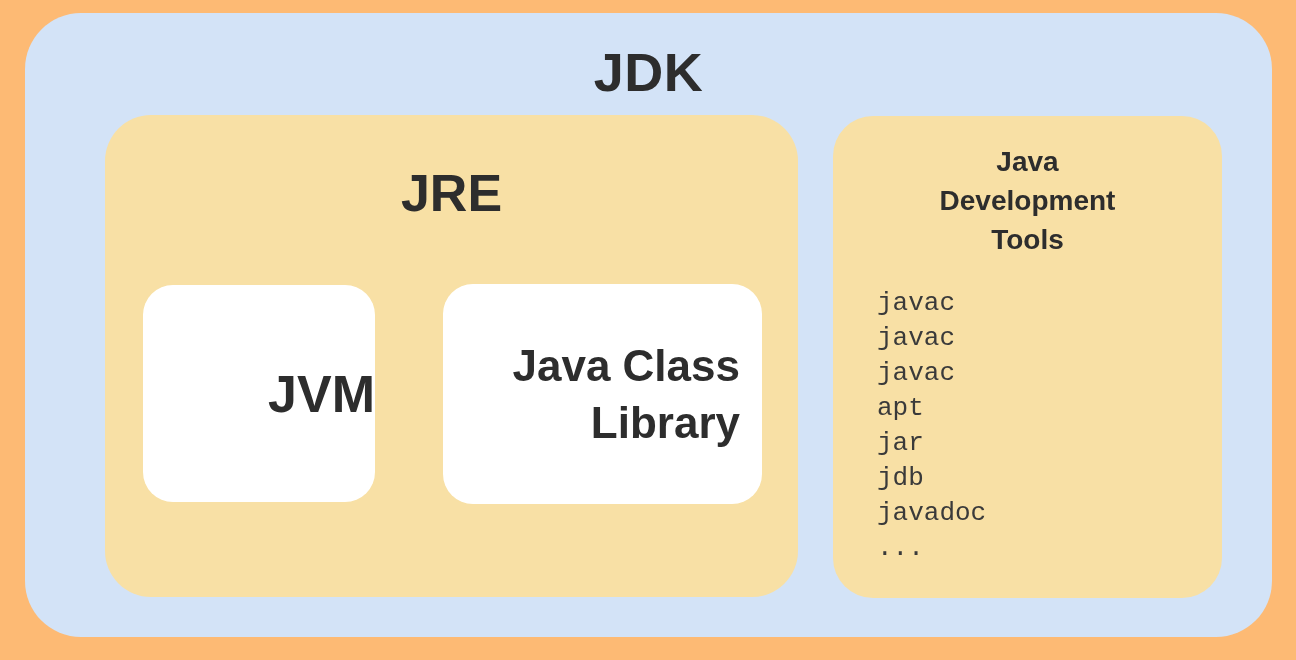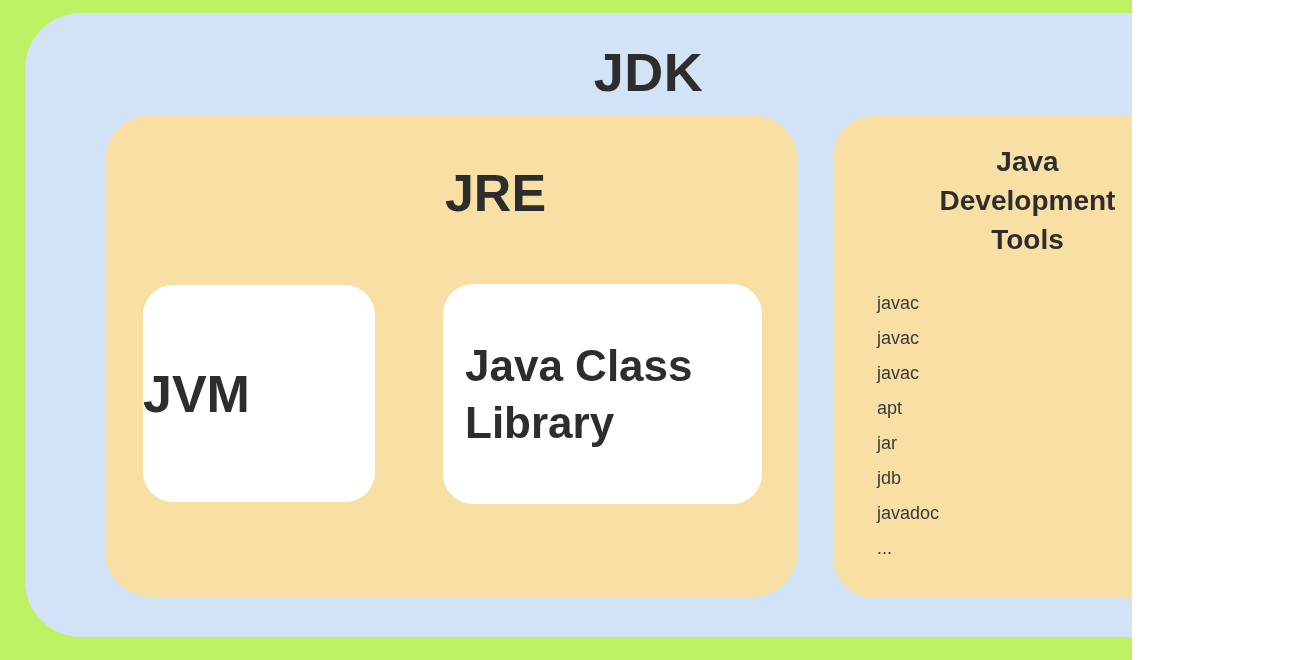--- a/index.html
+++ b/index.html
@@ -3,23 +3,23 @@
 <meta charset="utf-8">
 <style>
   html, body {
     margin: 0;
     padding: 0;
     background: #ffffff;
     font-family: "Liberation Sans", sans-serif;
   }
   .stage {
     position: relative;
-    width: 1132px;
+    width: 1296px;
     height: 660px;
-    background: #bef264;
+    background: #fdba74;
     overflow: hidden;
   }
   
   .jdk-box {
     position: absolute;
     left: 25px;
     top: 13px;
     width: 1247px;
     height: 624px;
     background: #d3e3f7;
@@ -48,33 +48,32 @@
   }
   .jre-title {
     position: absolute;
     top: 48px;
     left: 0;
     width: 100%;
     text-align: center;
     font-size: 52px;
     font-weight: bold;
     color: #2d2d2d;
-    padding-left: 44px;
   }
   .jvm-box {
     position: absolute;
     left: 38px;
     top: 170px;
     width: 232px;
     height: 217px;
     background: #ffffff;
     border-radius: 30px;
     display: flex;
     align-items: center;
-    justify-content: flex-start;
+    justify-content: flex-end;
   }
   .jvm-label {
     font-size: 52px;
     font-weight: bold;
     color: #2d2d2d;
   }
   .jcl-box {
     position: absolute;
     left: 338px;
     top: 169px;
@@ -83,21 +82,21 @@
     background: #ffffff;
     border-radius: 30px;
     display: flex;
     align-items: center;
     justify-content: center;
   }
   .jcl-label {
     font-size: 44px;
     font-weight: bold;
     color: #2d2d2d;
-    text-align: left;
+    text-align: right;
     line-height: 1.3;
     padding: 0 22px;
   }
   
   .tools-box {
     position: absolute;
     left: 808px;
     top: 103px;
     width: 389px;
     height: 482px;
@@ -110,23 +109,24 @@
     text-align: center;
     font-size: 28px;
     font-weight: bold;
     line-height: 1.4;
     color: #2d2d2d;
   }
   .tools-list {
     position: absolute;
     left: 44px;
     top: 170px;
-    font-size: 18px;
+    font-size: 26px;
     line-height: 35px;
     color: #3a3a3a;
+    font-family: Liberation Mono, monospace;
   }
 </style>
 </head>
 <body>
 
 <div class="stage">
 
   <div class="jdk-box">
 
     <div class="jdk-title">JDK</div>

